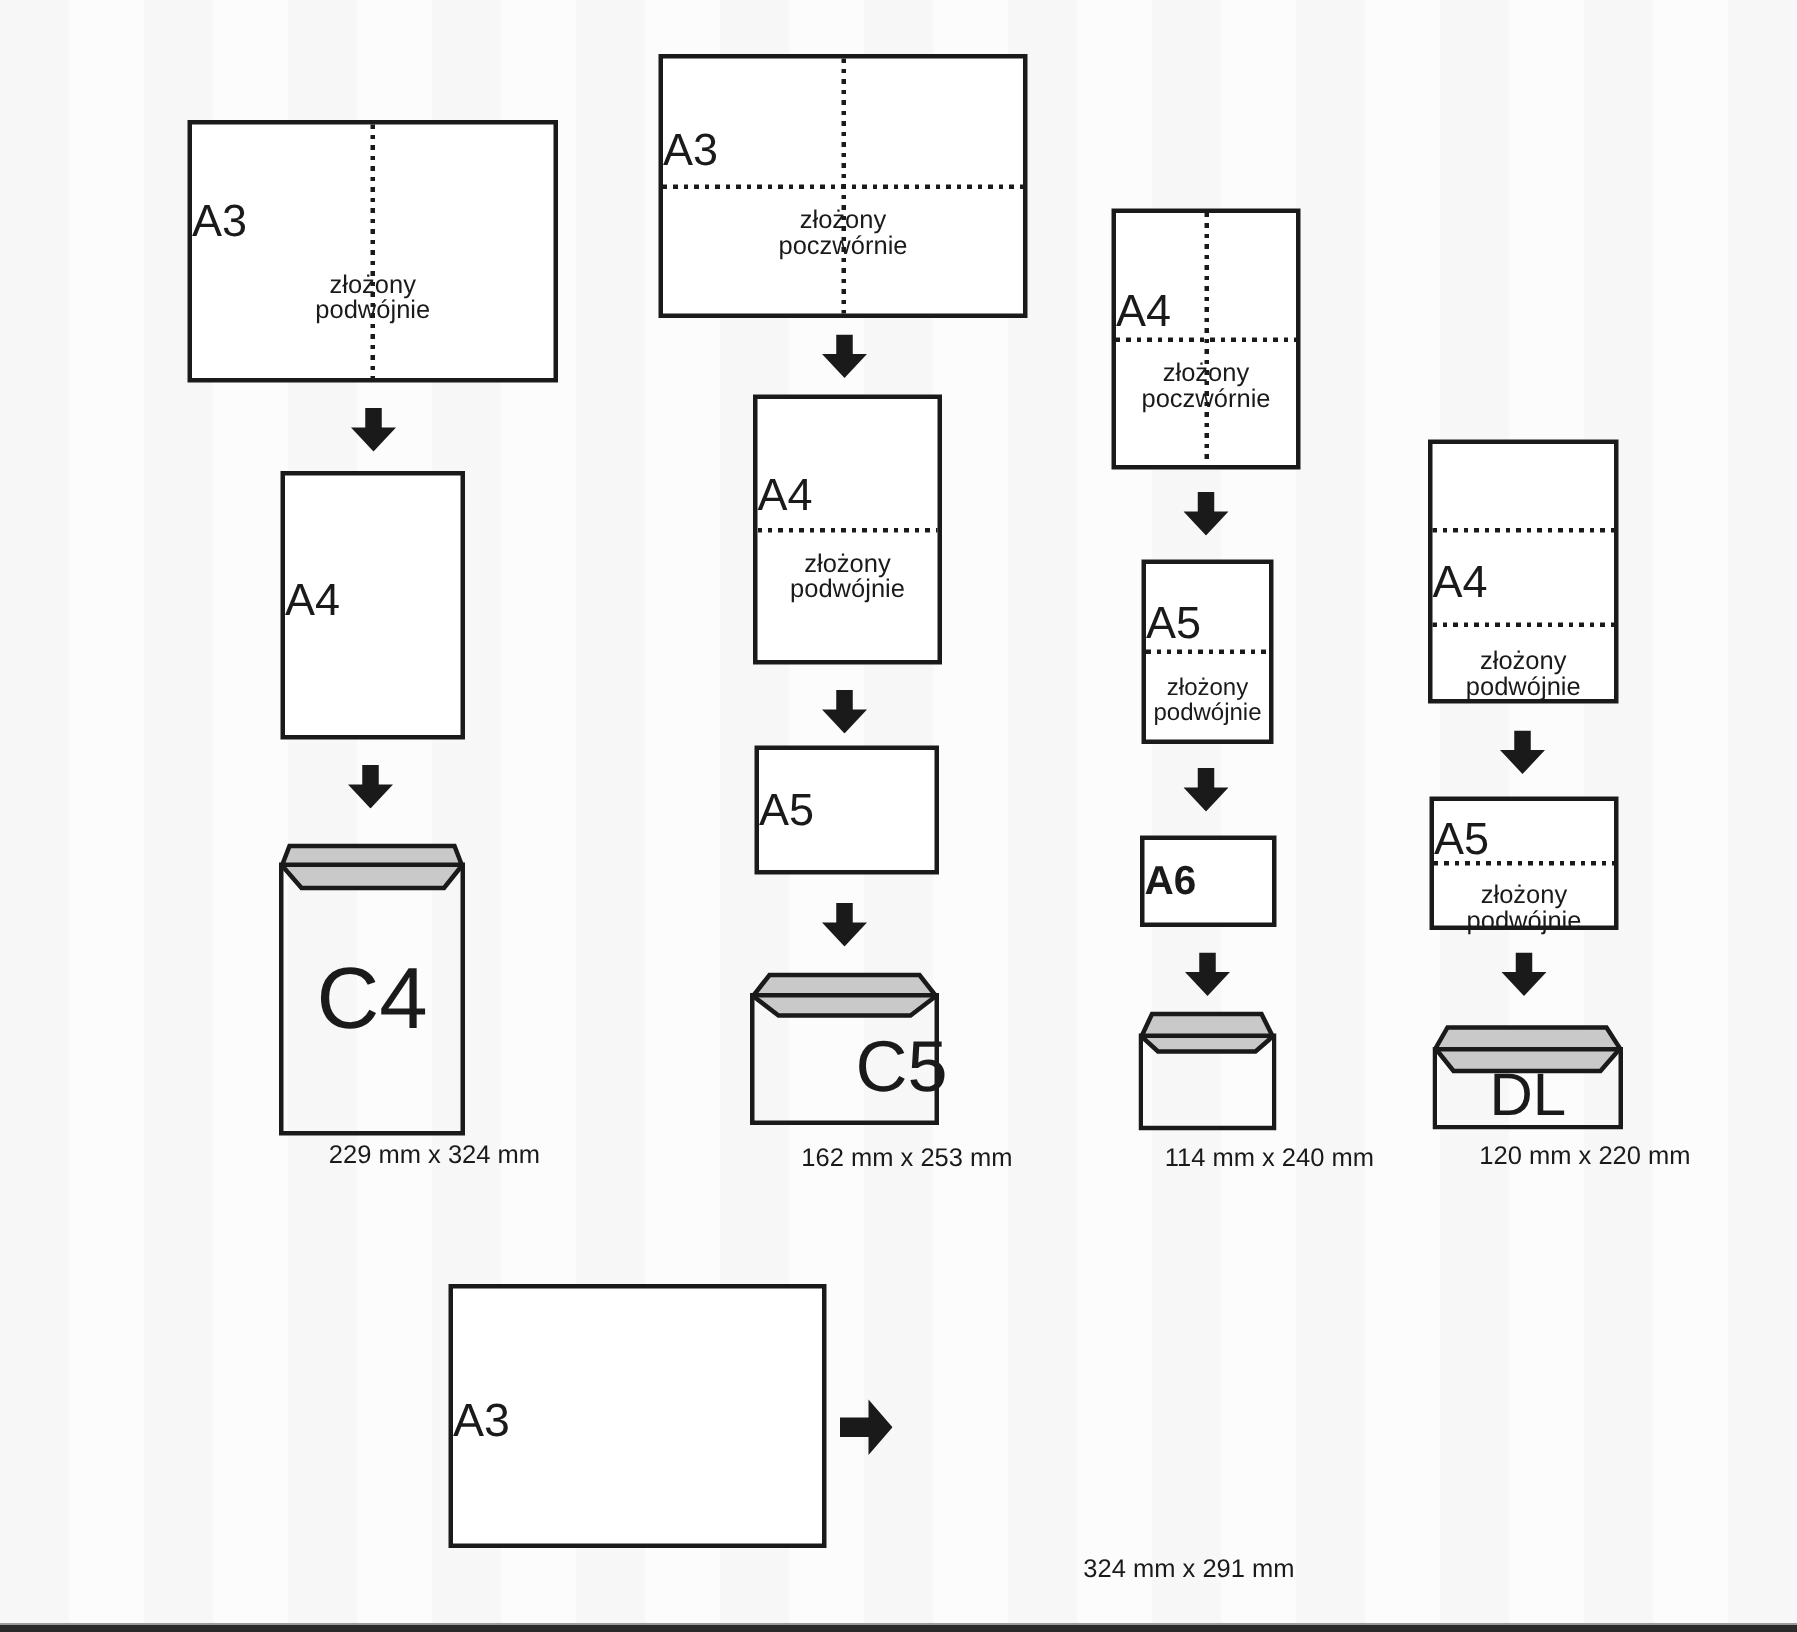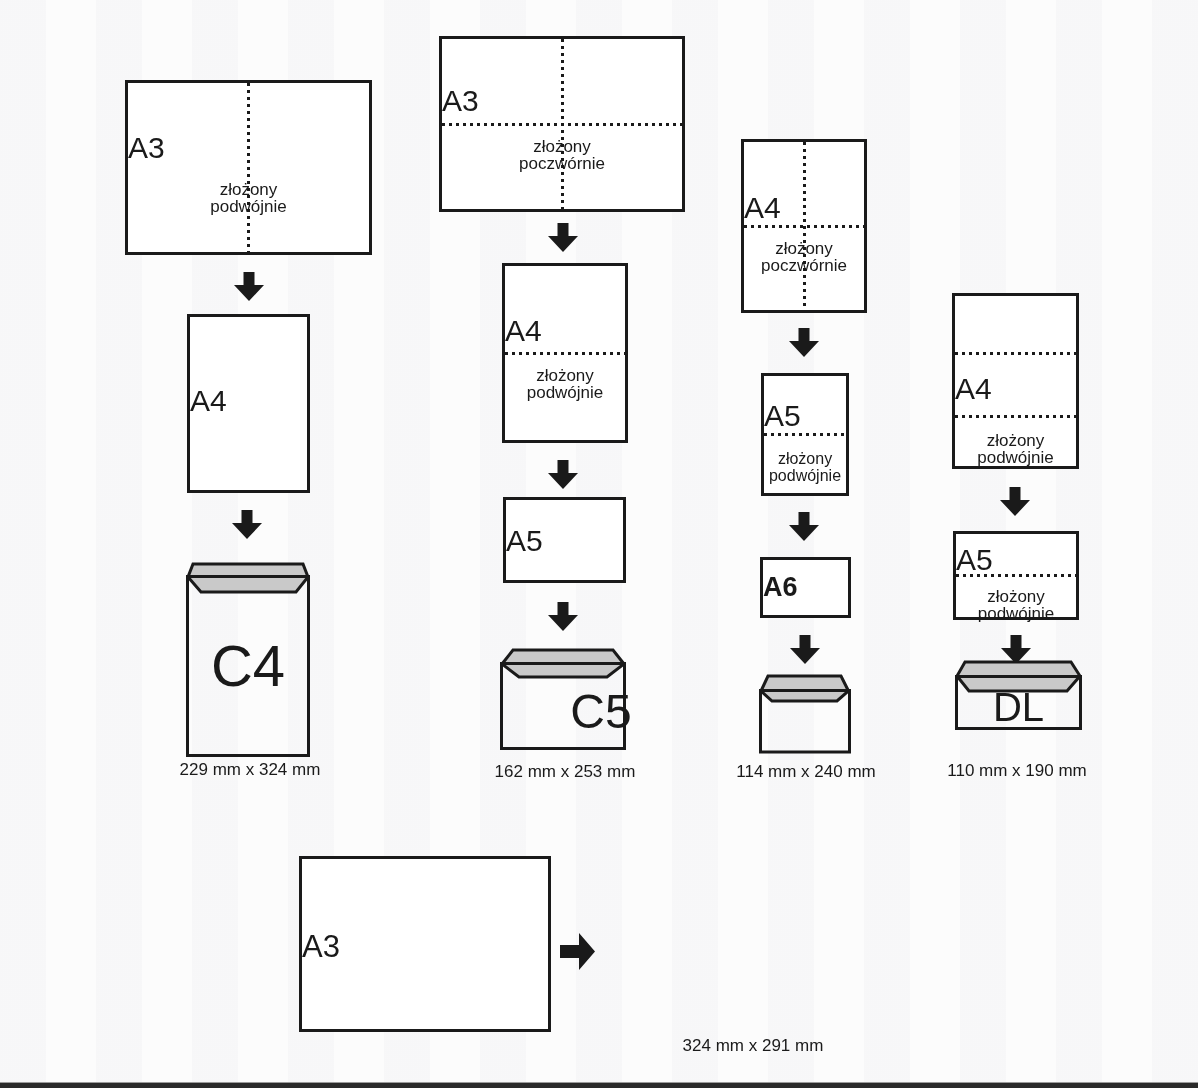--- a/index.html
+++ b/index.html
@@ -41,21 +41,21 @@
   .envelope svg{display:block;}
   .flap{fill:var(--flap,#c9c9c9);stroke:var(--line,#1a1a1a);stroke-width:3;stroke-linejoin:miter;}
   .env-body{fill:none;stroke:var(--line,#1a1a1a);stroke-width:3;}
   .env-label{
     position:absolute;display:flex;align-items:center;justify-content:center;
     line-height:1;color:var(--line,#1a1a1a);
   }
   .arrow{position:absolute;}
   .arr{fill:var(--line,#1a1a1a);}
   .caption{
-    position:absolute;width:220px;text-align:center;
+    position:absolute;width:220px;text-align:right;
     font-size:17px;line-height:20px;white-space:nowrap;
   }
   .footer-bar{
     position:absolute;left:0;right:0;bottom:0;height:6px;
     background:linear-gradient(to bottom,#9b9b9b 0 1.5px,var(--footer,#2a2a2a) 1.5px);
   }
 </style>
 </head>
 <body>
 
@@ -180,29 +180,29 @@
   <div class="sheet" style="left:953px;top:531px;width:126px;height:89px;">
     <div class="fold-h" style="top:calc(50% - 1.5px);"></div>
     <div class="sheet-label" style="top:11px;">A5</div>
     <div class="sheet-note" style="top:54px;">złożony podwójnie</div>
   </div>
 
   <svg class="arrow" style="left:1001px;top:635px;" width="30" height="29" viewBox="0 0 30 29">
     <polygon class="arr" points="9.5,0 20.5,0 20.5,13 30,13 15,29 0,13 9.5,13"></polygon>
   </svg>
 
-  <div class="envelope" style="left:955px;top:660px;width:127px;height:56px;">
+  <div class="envelope" style="left:955px;top:683px;width:127px;height:56px;">
     <svg width="127" height="70" viewBox="0 0 127 70">
       <polygon class="flap" points="10,2 116,2 125,16 112,31 14,31 2,16"></polygon>
       <rect class="env-body" x="1.5" y="16.5" width="124" height="52"></rect>
     </svg>
     <div class="env-label" style="left:0;top:16px;width:127px;height:62px;font-size:40px;">DL</div>
   </div>
 
-  <div class="caption" style="left:907px;top:761px;">110 mm x 190 mm</div>
+  <div class="caption" style="left:907px;top:761px;">120 mm x 220 mm</div>
 
   <div class="sheet" style="left:299px;top:856px;width:252px;height:176px;">
     <div class="sheet-label" style="top:72px;font-size:31px;line-height:31px;">A3</div>
   </div>
 
   <svg class="arrow" style="left:560px;top:932px;" width="35" height="38" viewBox="0 0 35 38">
     <polygon class="arr" points="0,13 19,13 19,1 35,19.5 19,38 19,26 0,26"></polygon>
   </svg>
 
 

